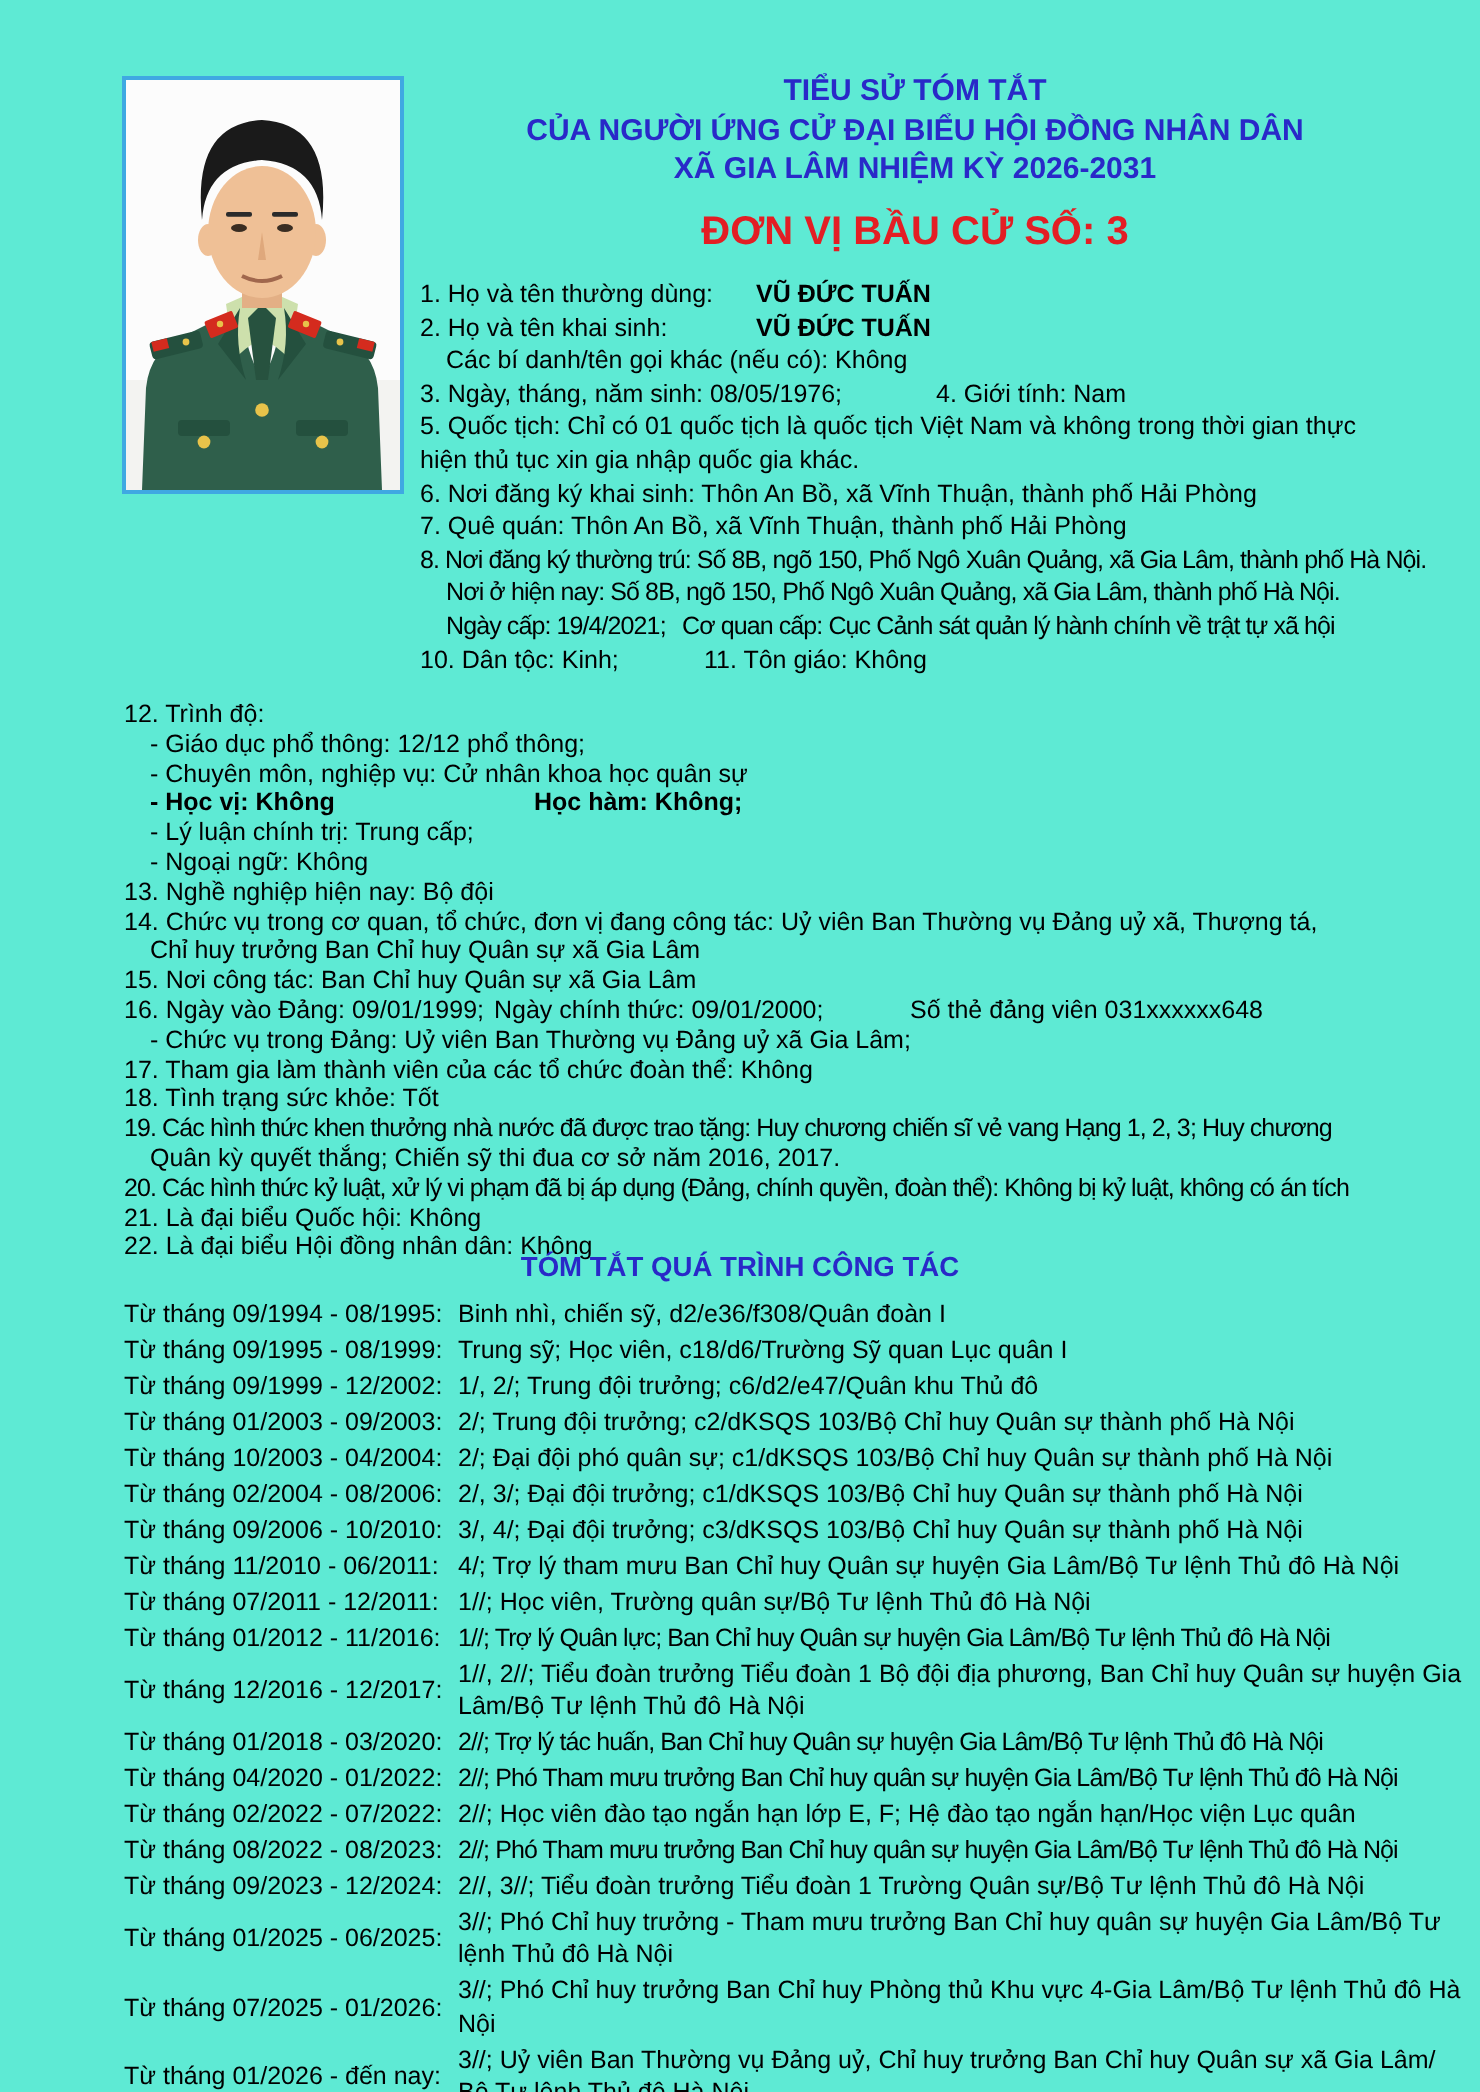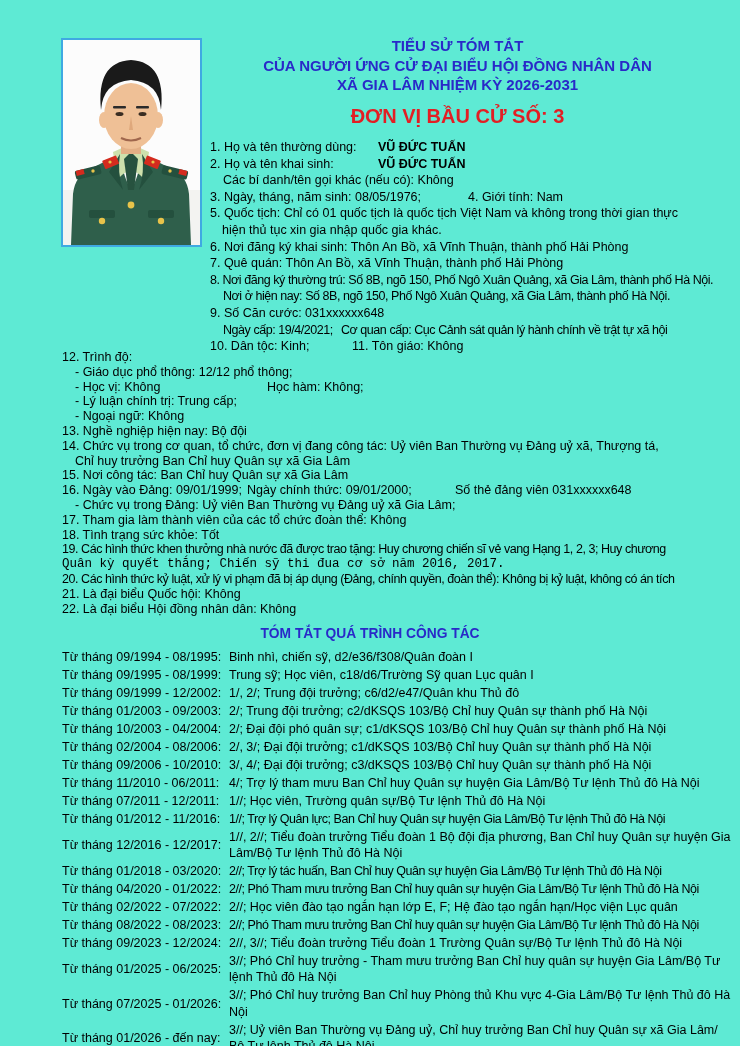--- a/index.html
+++ b/index.html
@@ -104,46 +104,46 @@
     <div class="title-line">XÃ GIA LÂM NHIỆM KỲ 2026-2031</div>
     <div class="unit-line">ĐƠN VỊ BẦU CỬ SỐ: 3</div>
   </div>
 
   <div class="personal-right">
       <div class="pline"><span class="col" style="width: 168px;">1. Họ và tên thường dùng:</span><span class="bold ">VŨ ĐỨC TUẤN</span></div>
       <div class="pline"><span class="col" style="width: 168px;">2. Họ và tên khai sinh:</span><span class="bold ">VŨ ĐỨC TUẤN</span></div>
       <div class="pline" style="margin-left: 13px;"><span>Các bí danh/tên gọi khác (nếu có): Không</span></div>
       <div class="pline"><span class="col" style="width: 258px;">3. Ngày, tháng, năm sinh: 08/05/1976;</span><span>4. Giới tính: Nam</span></div>
       <div class="pline"><span>5. Quốc tịch: Chỉ có 01 quốc tịch là quốc tịch Việt Nam và không trong thời gian thực</span></div>
-      <div class="pline" style="margin-left: 12px;"><span>hiện thủ tục xin gia nhập quốc gia khác.</span></div>
+      <div class="pline" style="margin-left: 0;"><span>hiện thủ tục xin gia nhập quốc gia khác.</span></div>
       <div class="pline"><span>6. Nơi đăng ký khai sinh: Thôn An Bồ, xã Vĩnh Thuận, thành phố Hải Phòng</span></div>
       <div class="pline"><span>7. Quê quán: Thôn An Bồ, xã Vĩnh Thuận, thành phố Hải Phòng</span></div>
       <div class="pline tight"><span>8.  Nơi đăng ký thường trú: Số 8B, ngõ 150, Phố Ngô Xuân Quảng, xã Gia Lâm, thành phố Hà Nội.</span></div>
       <div class="pline tight" style="margin-left: 13px;"><span>Nơi ở hiện nay: Số 8B, ngõ 150, Phố Ngô Xuân Quảng, xã Gia Lâm, thành phố Hà Nội.</span></div>
-      <div class="pline"><span>9. Số Căn cước: 031xxxxxx648</span></div>
       <div class="pline tight" style="margin-left: 13px;"><span class="col" style="width: 118px;">Ngày cấp: 19/4/2021;</span><span>Cơ quan cấp: Cục Cảnh sát quản lý hành chính về trật tự xã hội</span></div>
       <div class="pline"><span class="col" style="width: 142px;">10. Dân tộc: Kinh;</span><span>11. Tôn giáo: Không</span></div>
     </div>
 
   <div class="personal-left">
       <div class="pline"><span>12. Trình độ:</span></div>
       <div class="pline" style="margin-left: 13px;"><span>- Giáo dục phổ thông: 12/12 phổ thông;</span></div>
-      <div class="pline" style="margin-left: 13px;"><span class="col" style="width: 192px;">- Học vị: Không</span><span>Học hàm: Không;</span></div>
+      <div class="pline" style="margin-left: 13px;"><span>- Chuyên môn, nghiệp vụ: Cử nhân khoa học quân sự</span></div>
+      <div class="pline" style="margin-left: 13px; font-weight: bold;"><span class="col" style="width: 192px;">- Học vị: Không</span><span>Học hàm: Không;</span></div>
       <div class="pline" style="margin-left: 13px;"><span>- Lý luận chính trị: Trung cấp;</span></div>
       <div class="pline" style="margin-left: 13px;"><span>- Ngoại ngữ: Không</span></div>
       <div class="pline"><span>13. Nghề nghiệp hiện nay: Bộ đội</span></div>
       <div class="pline"><span>14. Chức vụ trong cơ quan, tổ chức, đơn vị đang công tác: Uỷ viên Ban Thường vụ Đảng uỷ xã, Thượng tá,</span></div>
       <div class="pline" style="margin-left: 13px;"><span>Chỉ huy trưởng Ban Chỉ huy Quân sự xã Gia Lâm</span></div>
       <div class="pline"><span>15. Nơi công tác: Ban Chỉ huy Quân sự xã Gia Lâm</span></div>
       <div class="pline"><span class="col" style="width: 185px;">16. Ngày vào Đảng: 09/01/1999;</span><span class="col" style="width: 208px;">Ngày chính thức: 09/01/2000;</span><span>Số thẻ đảng viên 031xxxxxx648</span></div>
       <div class="pline" style="margin-left: 13px;"><span>- Chức vụ trong Đảng: Uỷ viên Ban Thường vụ Đảng uỷ xã Gia Lâm;</span></div>
       <div class="pline"><span>17. Tham gia làm thành viên của các tổ chức đoàn thể: Không</span></div>
       <div class="pline"><span>18. Tình trạng sức khỏe: Tốt</span></div>
       <div class="pline tight"><span>19. Các hình thức khen thưởng nhà nước đã được trao tặng: Huy chương chiến sĩ vẻ vang Hạng 1, 2, 3; Huy chương</span></div>
-      <div class="pline" style=" font-family: Liberation Mono, monospace;"><span>Quân kỳ quyết thắng; Chiến sỹ thi đua cơ sở năm 2016, 2017.</span></div>
+      <div class="pline" style="margin-left: 13px;"><span>Quân kỳ quyết thắng; Chiến sỹ thi đua cơ sở năm 2016, 2017.</span></div>
       <div class="pline tight"><span>20. Các  hình thức kỷ luật, xử lý vi phạm đã bị áp dụng (Đảng, chính quyền, đoàn thể): Không bị kỷ luật, không có án tích</span></div>
       <div class="pline"><span>21. Là đại biểu Quốc hội: Không</span></div>
       <div class="pline"><span>22. Là đại biểu Hội đồng nhân dân: Không</span></div>
     </div>
 
   <div class="career">
     <div class="career-title">TÓM TẮT QUÁ TRÌNH CÔNG TÁC</div>
     <div class="career-rows">
         <div class="crow">
           <div class="cperiod">Từ tháng 09/1994 - 08/1995:</div>

